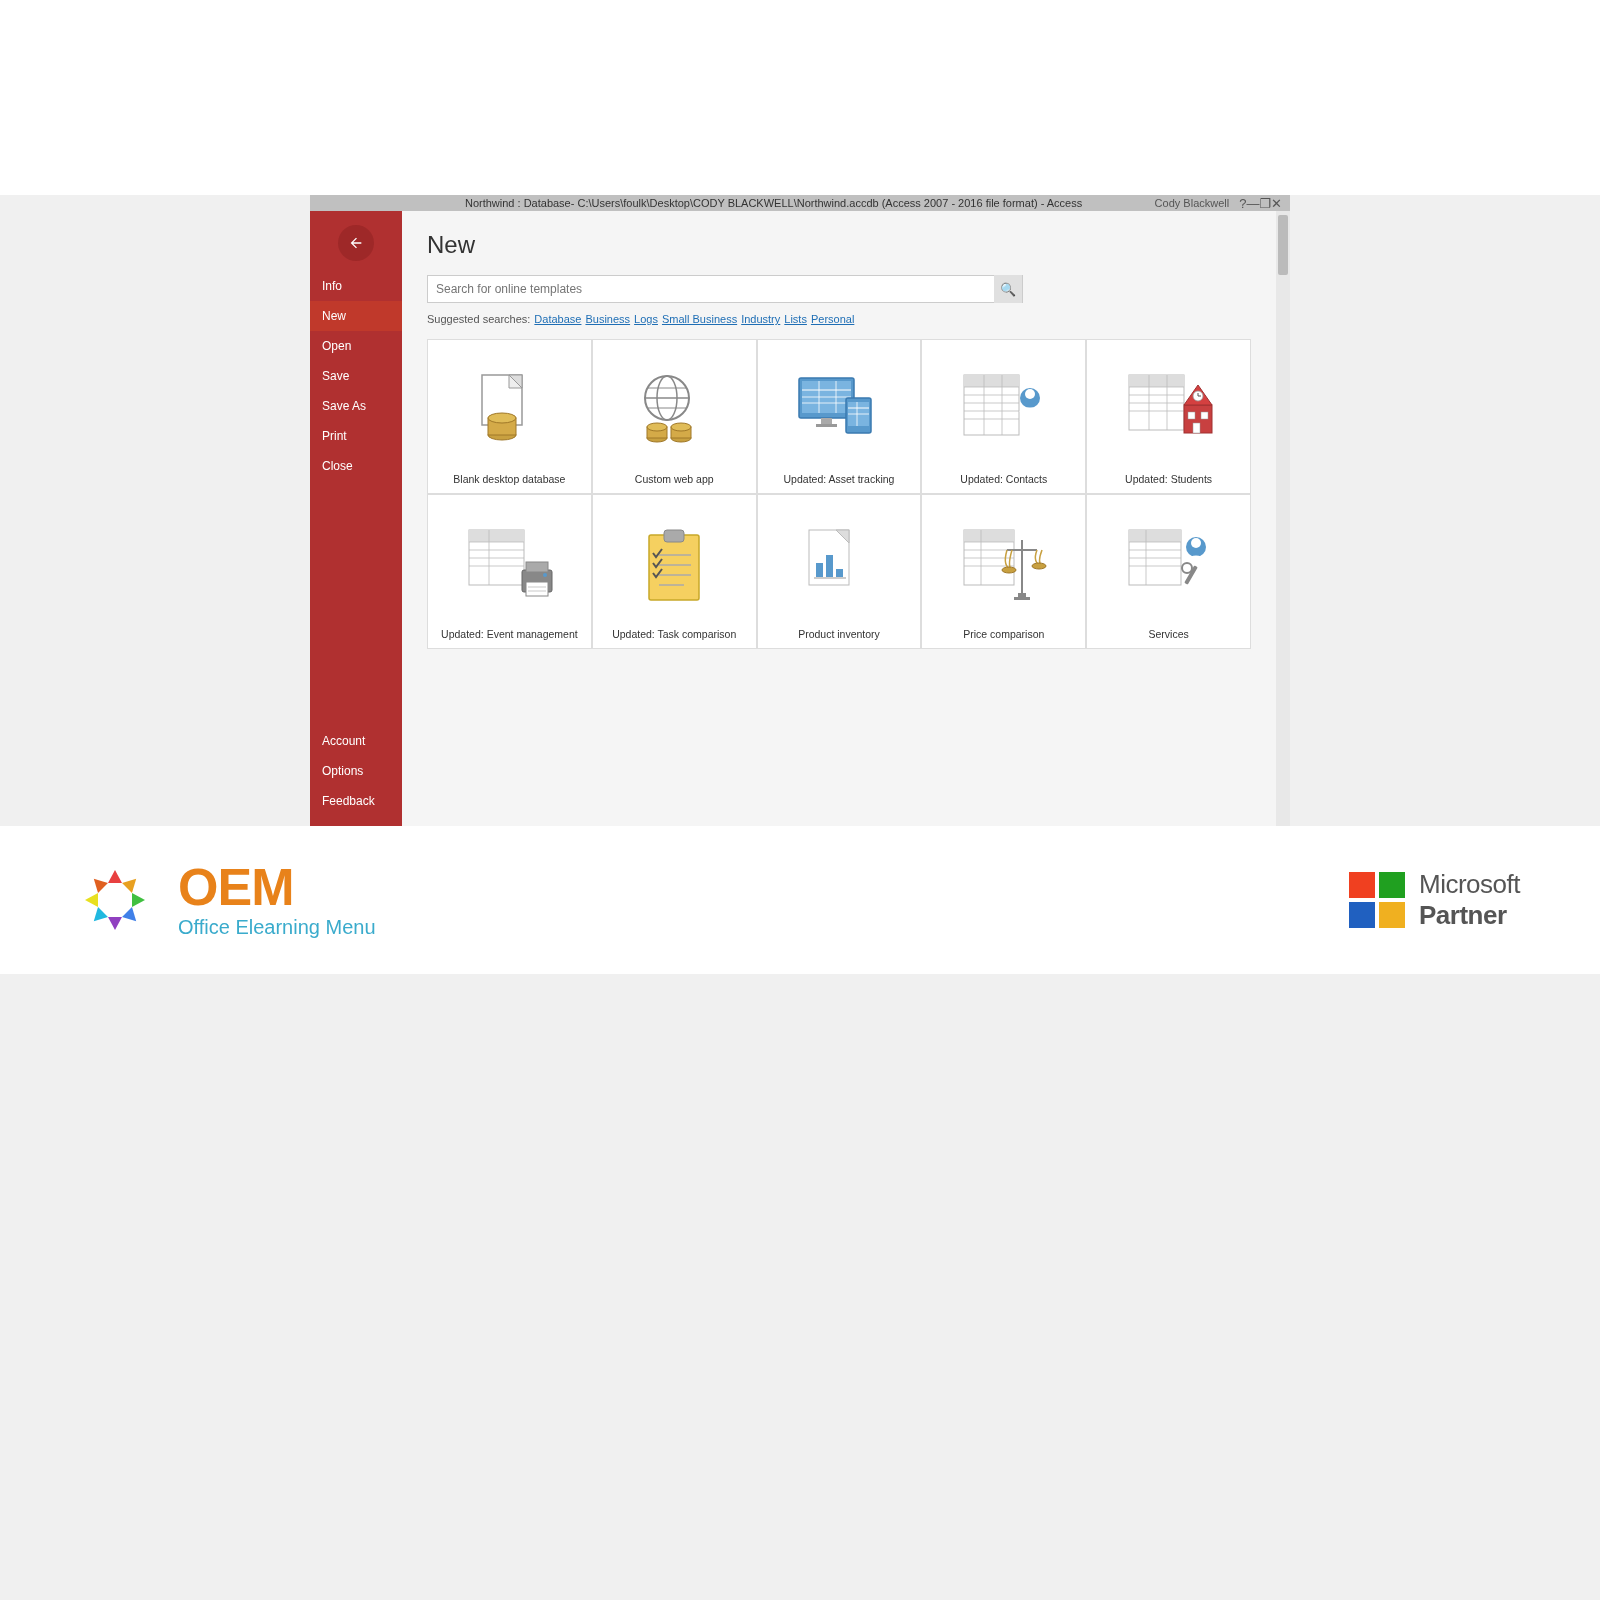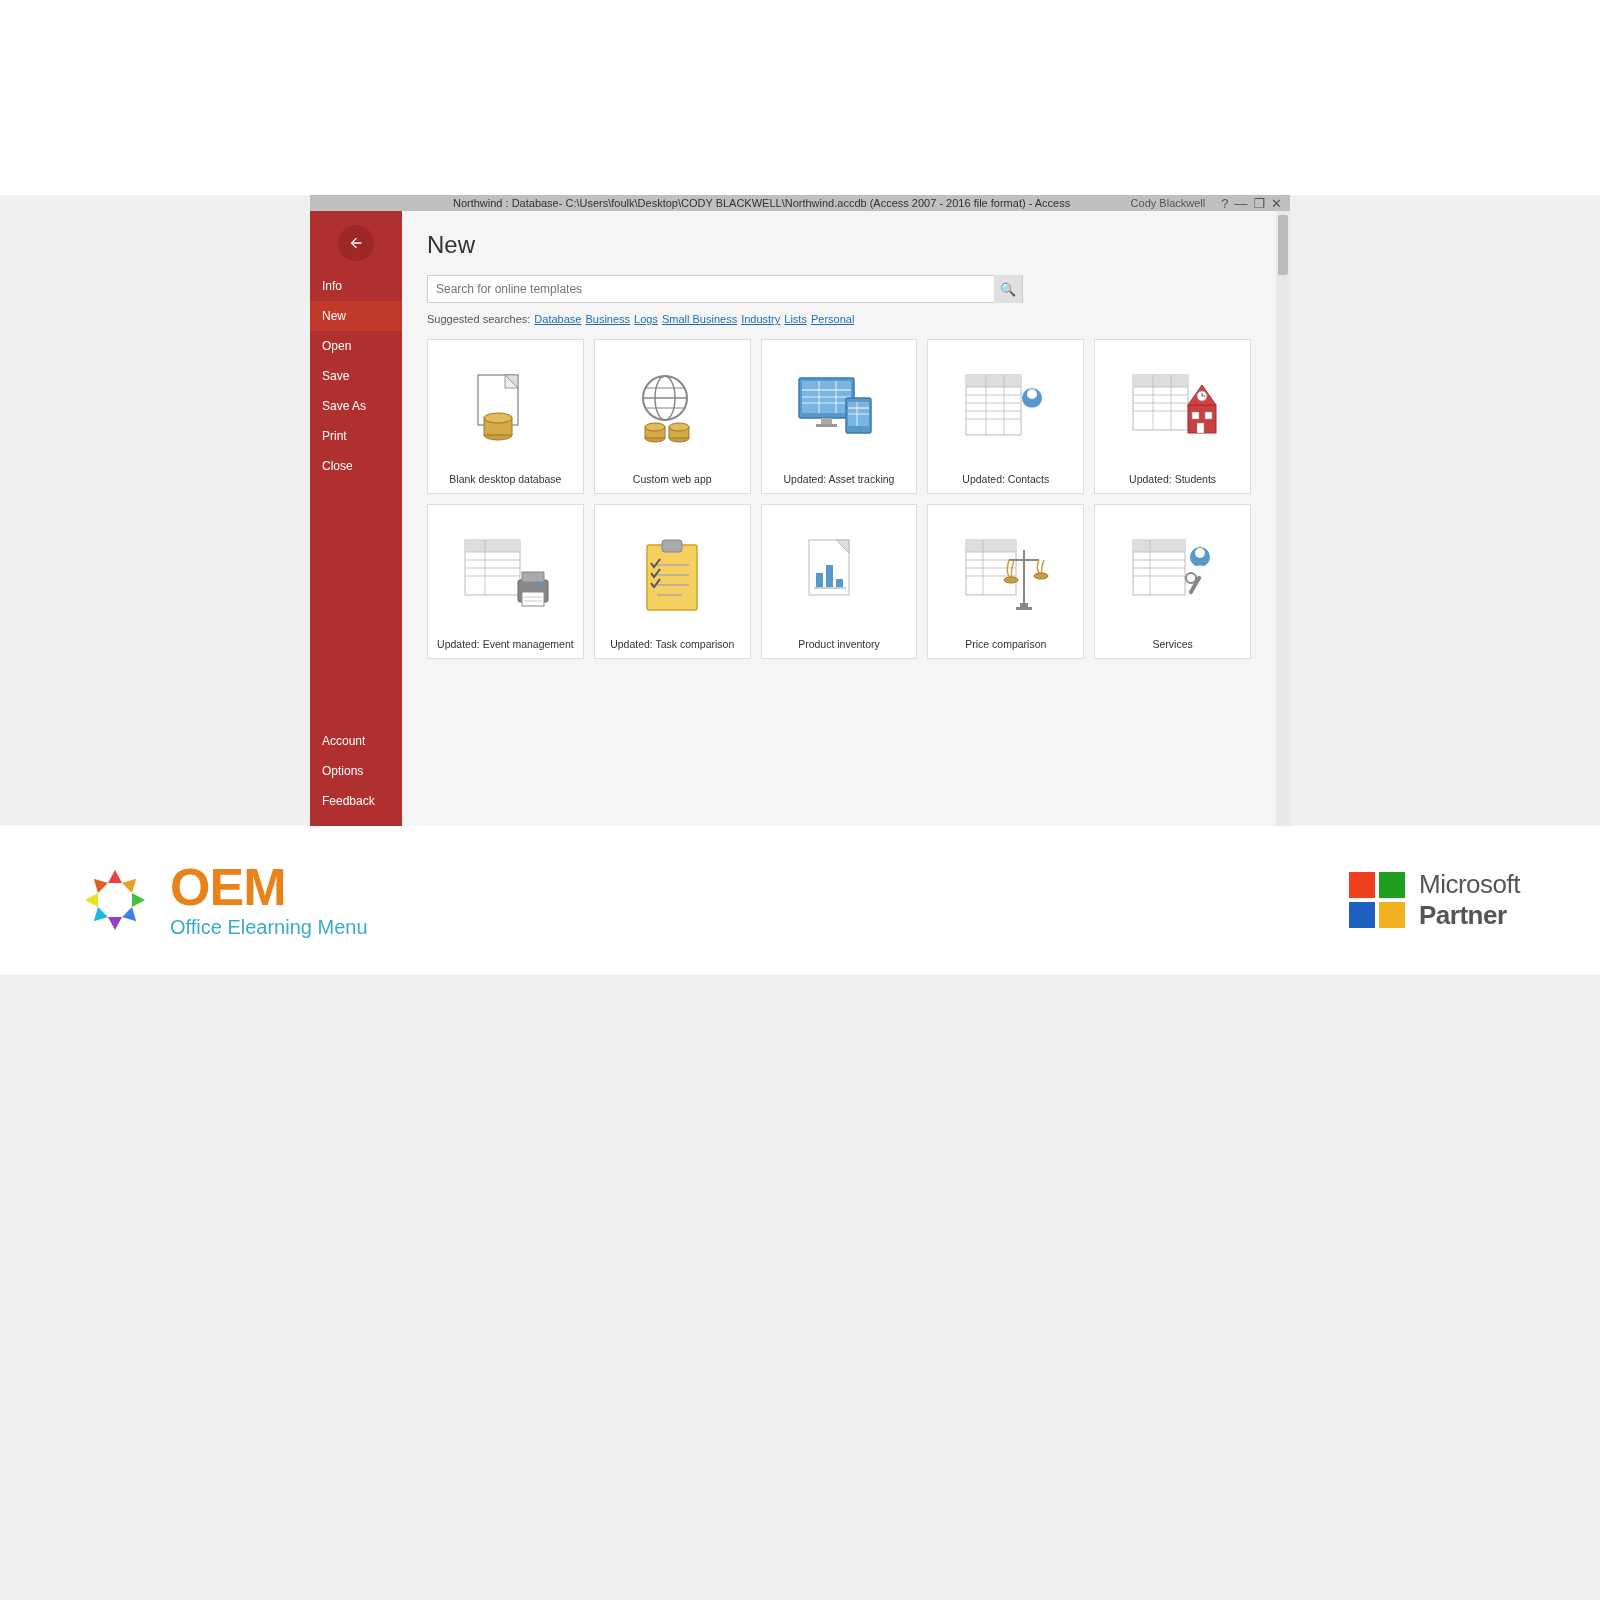--- a/index.html
+++ b/index.html
@@ -27,21 +27,20 @@
       font-size: 11px;
       color: #333;
     }
     .title-bar-text {
       flex: 1;
       text-align: center;
       font-size: 11px;
     }
     .title-bar-controls {
       display: flex;
-      gap: 6px;
       align-items: center;
     }
     .title-bar-controls span {
       font-size: 13px;
       cursor: pointer;
       color: #555;
     }
     .title-bar-user {
       font-size: 11px;
       color: #333;
@@ -160,21 +159,20 @@
     .suggested-link {
       color: #1e6eb5;
       cursor: pointer;
       text-decoration: underline;
     }
 
     
     .template-grid {
       display: grid;
       grid-template-columns: repeat(5, 1fr);
-      gap: 10px;
     }
 
     .template-card {
       background: #fff;
       border: 1px solid #ddd;
       display: flex;
       flex-direction: column;
       align-items: center;
       padding: 12px 8px 8px;
       cursor: pointer;
@@ -224,21 +222,21 @@
       display: flex;
       align-items: center;
       justify-content: space-between;
       margin-top: 0;
     }
 
     
     .oem-logo {
       display: flex;
       align-items: center;
-      gap: 20px;
+      gap: 28px;
     }
     .oem-icon {
       width: 70px;
       height: 70px;
     }
     .oem-text-area {
       display: flex;
       flex-direction: column;
     }
     .oem-main-text {

